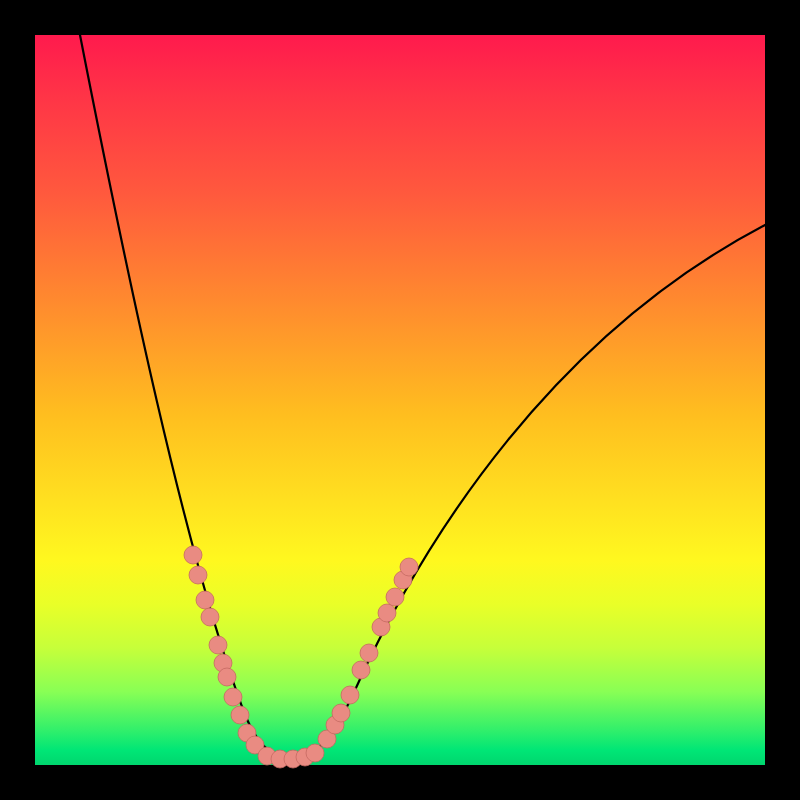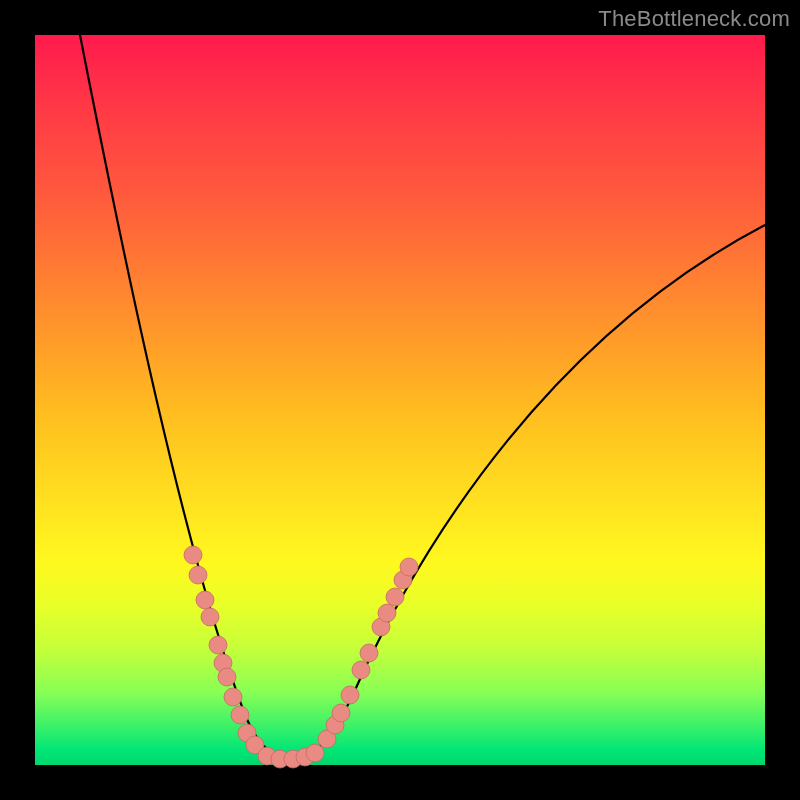--- a/index.html
+++ b/index.html
@@ -71,21 +71,20 @@
     fill: #e98b82;
     stroke: #c56a62;
     stroke-width: 0.8;
   }
 </style>
 </head>
 <body>
 
 <div class="frame">
 
-  <div class="watermark">TheBottleneck.com</div>
 
   <div class="plot-area">
     <svg class="curve" viewBox="0 0 730 730">
       <path class="curve-path" d="M 45 0 C 90 230, 150 520, 210 680 C 225 715, 240 723, 258 723 C 276 723, 294 712, 320 655 C 390 500, 520 300, 730 190"></path>
       <g id="dots-left">
           <circle cx="158" cy="520" r="9" class="dot"></circle>
           <circle cx="163" cy="540" r="9" class="dot"></circle>
           <circle cx="170" cy="565" r="9" class="dot"></circle>
           <circle cx="175" cy="582" r="9" class="dot"></circle>
           <circle cx="183" cy="610" r="9" class="dot"></circle>

